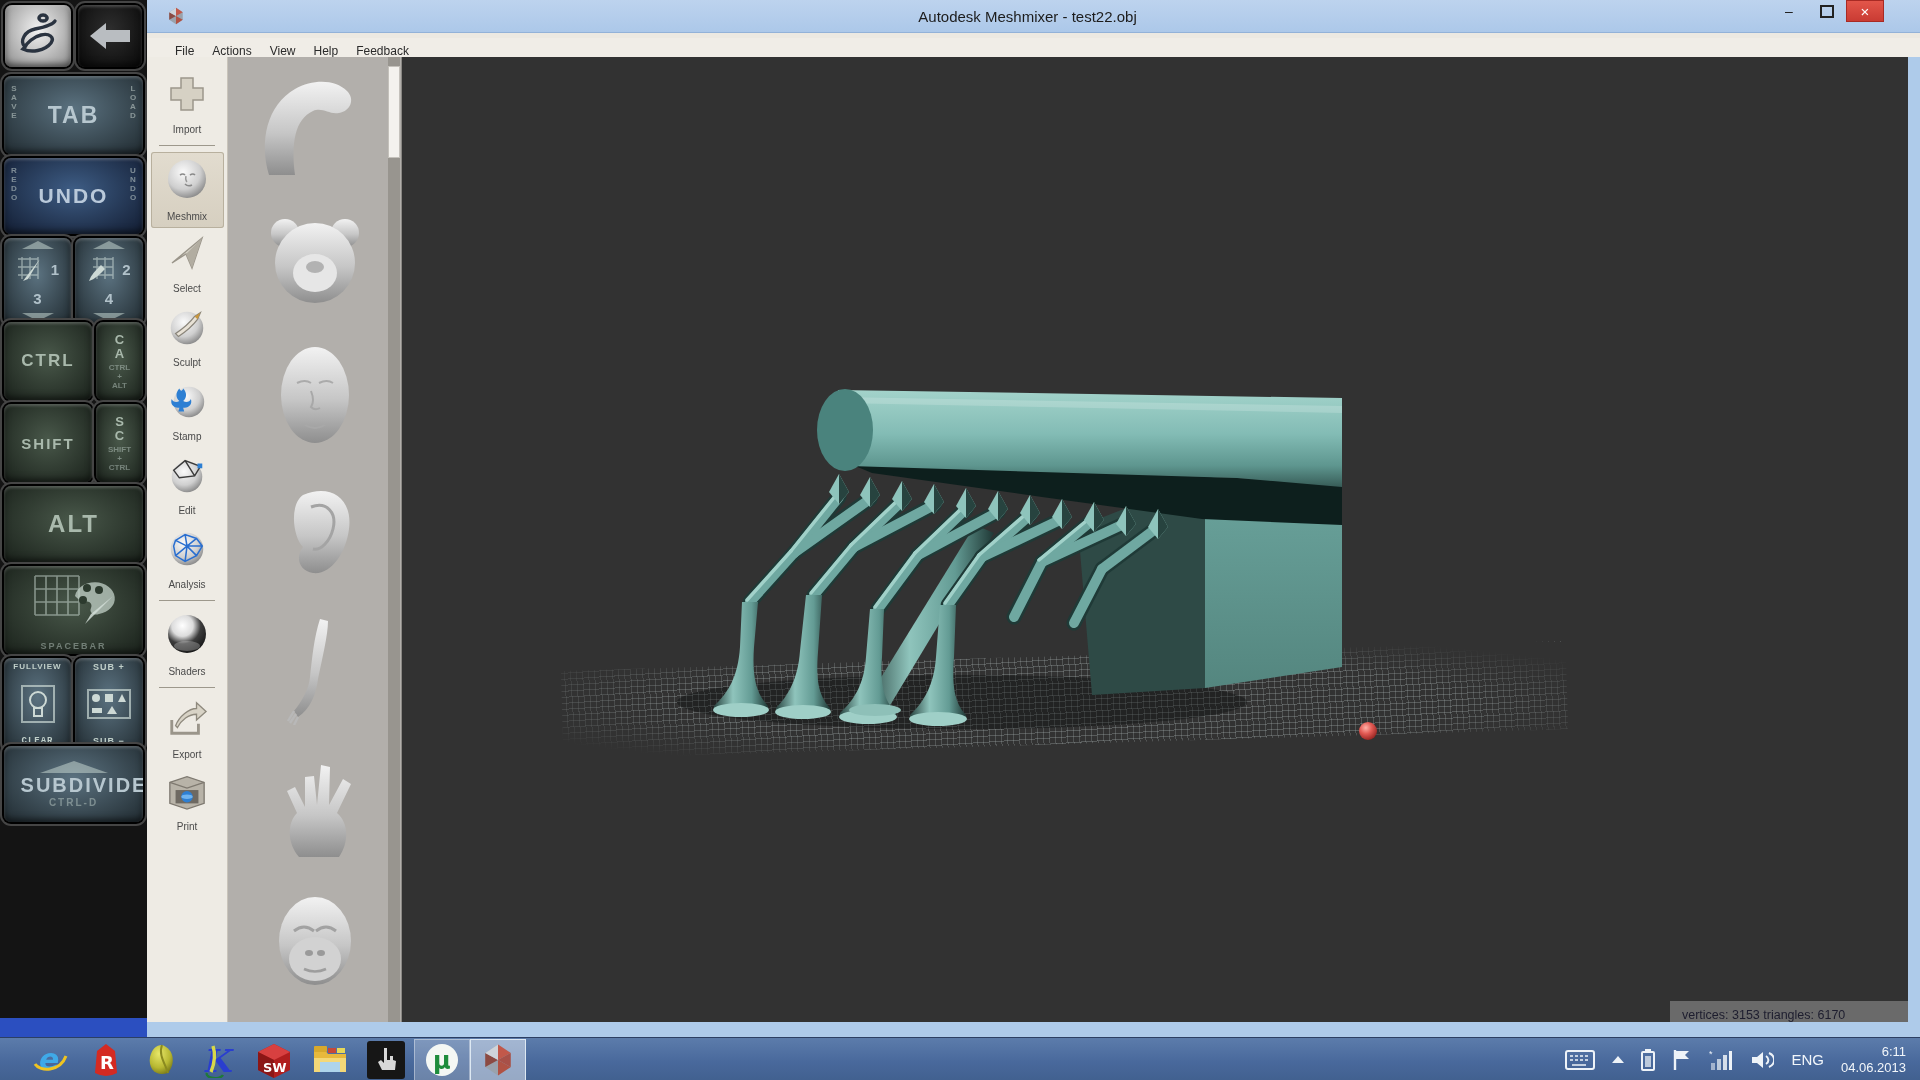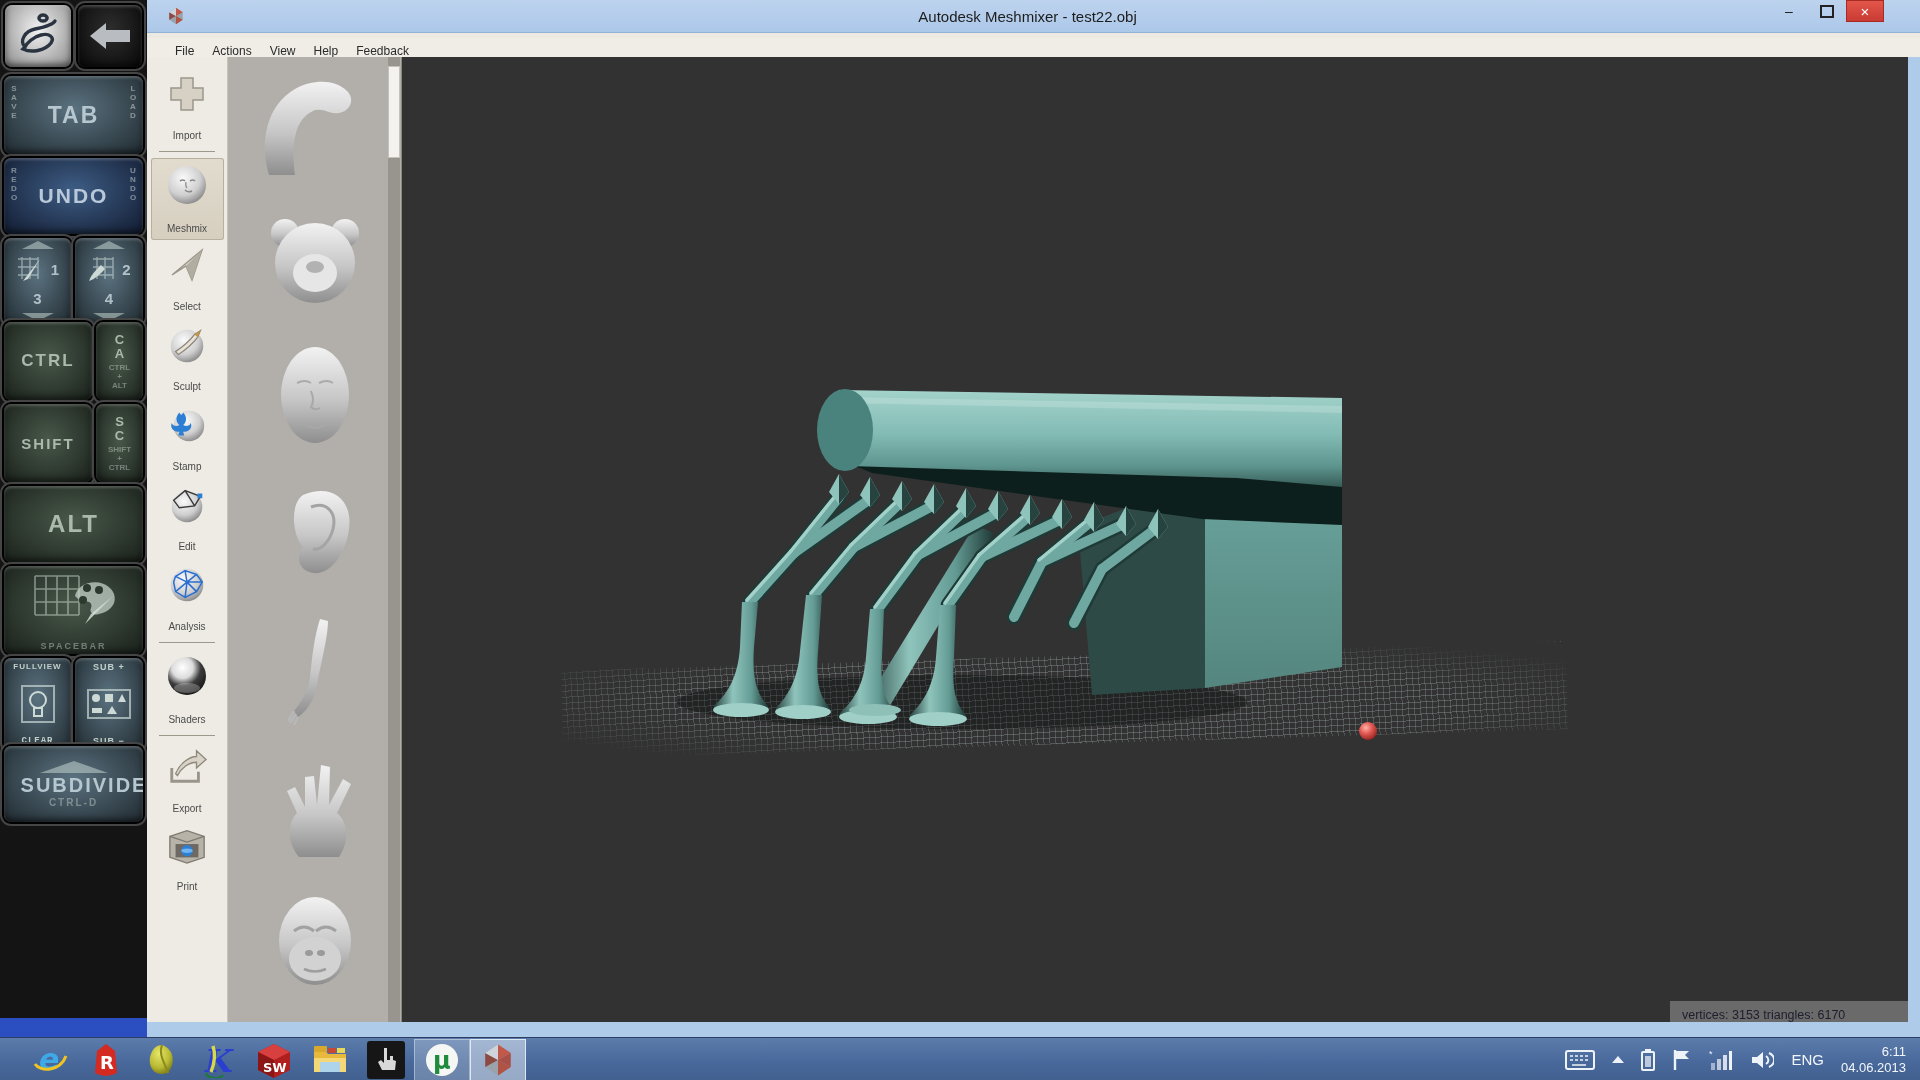--- a/index.html
+++ b/index.html
@@ -32,21 +32,21 @@
   .wc.close{background:linear-gradient(#e4574b,#c83a32);color:#fff;font-size:15px;box-shadow:inset 0 0 0 1px #a82a24;}
   .maxbox{width:10px;height:9px;border:2px solid #222;}
   #menubar{position:absolute;left:0;top:32px;right:0;height:25px;background:#f0ede7;border-bottom:1px solid #d9d5cc;
            display:flex;align-items:center;padding-left:19px;gap:0;margin-top:6px;}
   .menu-item{font-size:12px;color:#2a2a2a;padding:3px 9px;}
   #content{position:absolute;left:0;top:57px;right:0;bottom:0;display:flex;}
   
   #mm-toolbar{width:81px;background:#eeebe4;border-right:1px solid #c9c4ba;display:flex;flex-direction:column;
               align-items:center;padding-top:12px;box-sizing:border-box;}
   .tool{width:73px;display:flex;flex-direction:column;align-items:center;padding:5px 0 6px 0;border-radius:3px;}
-  .tool span{font-size:10px;color:#4a4a4a;margin-top:16px;}
+  .tool span{font-size:10px;color:#4a4a4a;margin-top:10px;}
   .tool.selected{background:linear-gradient(#e2dccf,#d6cfc0);box-shadow:inset 0 0 0 1px #b8b09e;}
   .tool-sep{width:56px;border-top:1px solid #9d988c;margin:4px 0 6px 0;}
   
   #library{width:174px;background:#b2afab;border-right:1px solid #8a8884;position:relative;
            display:flex;flex-direction:column;align-items:center;padding-top:14px;box-sizing:border-box;gap:32px;}
   .lib-item{flex:0 0 auto;}
   #lib-scroll{position:absolute;right:1px;top:0;bottom:0;width:12px;background:#98958f;}
   #lib-thumb{position:absolute;right:1px;top:9px;width:12px;height:92px;background:#f4f2ee;border:1px solid #c4c1bb;box-sizing:border-box;}
   
   #viewport{flex:1;position:relative;background:#323232;overflow:hidden;}

